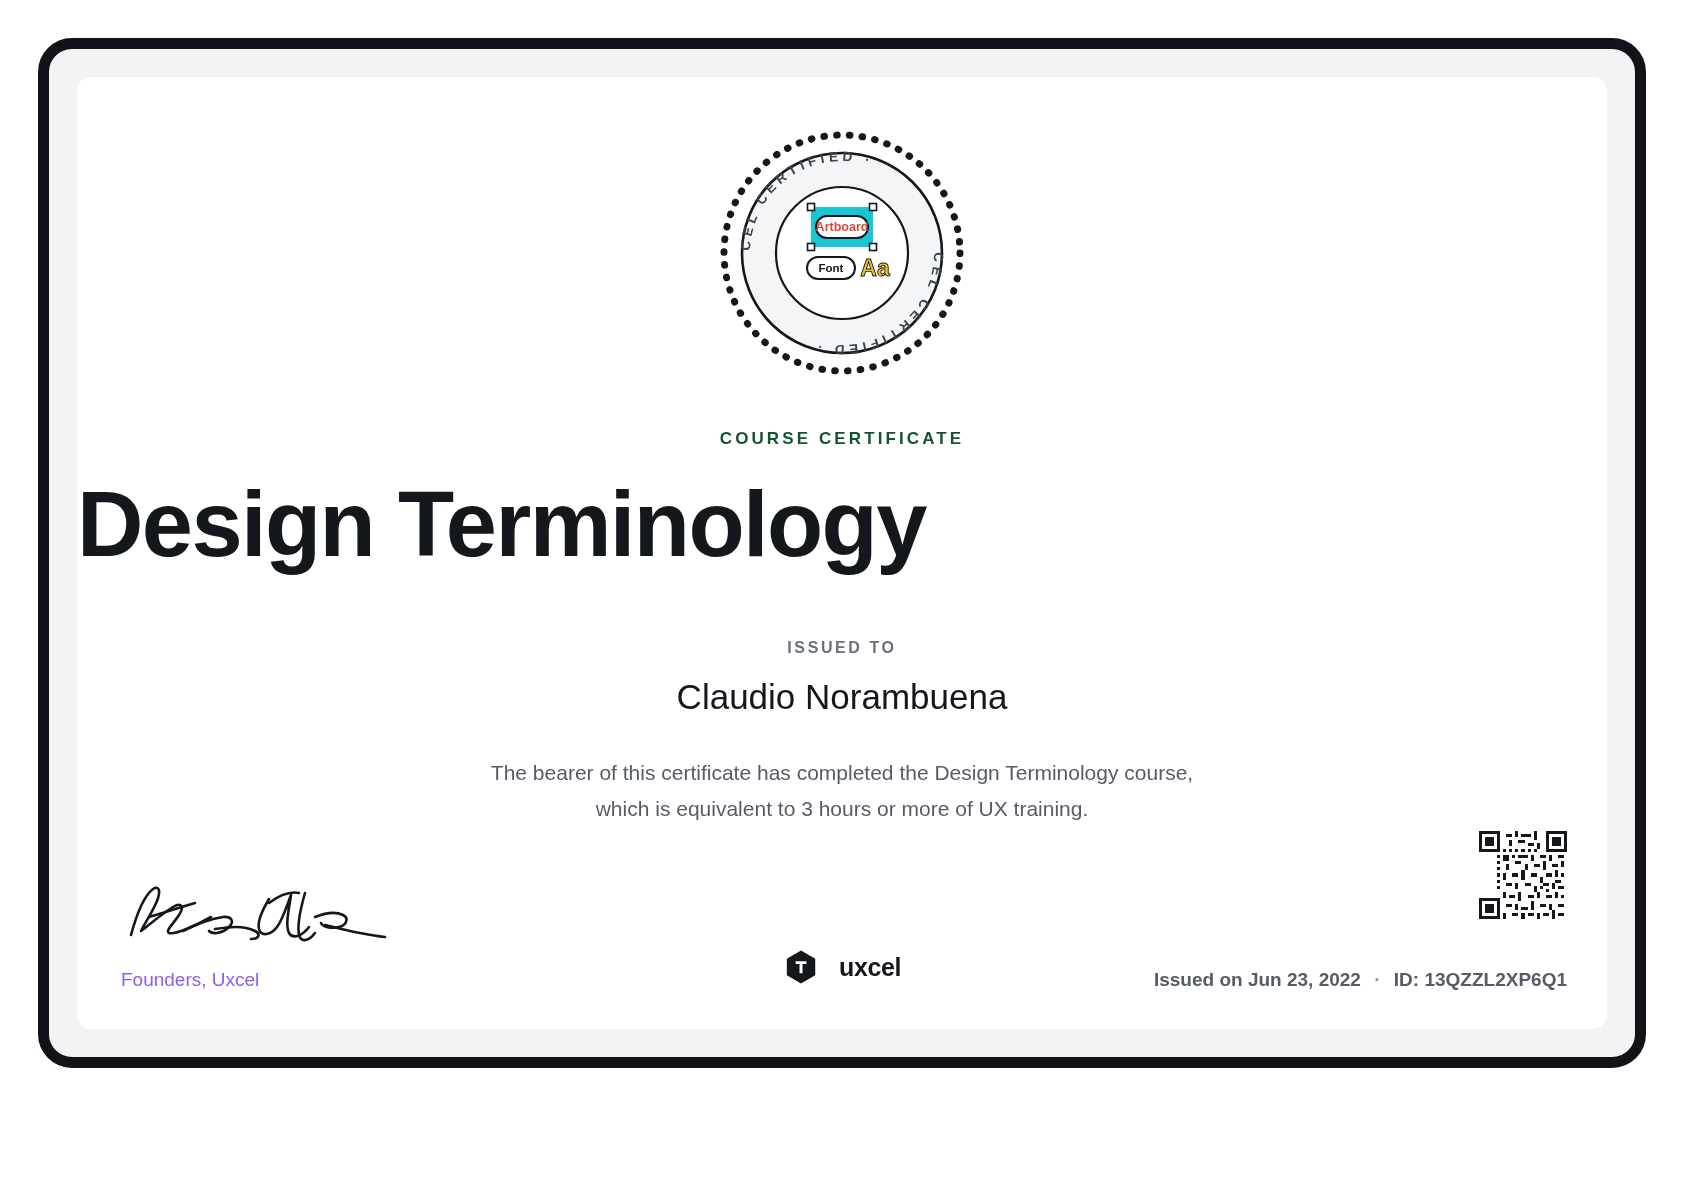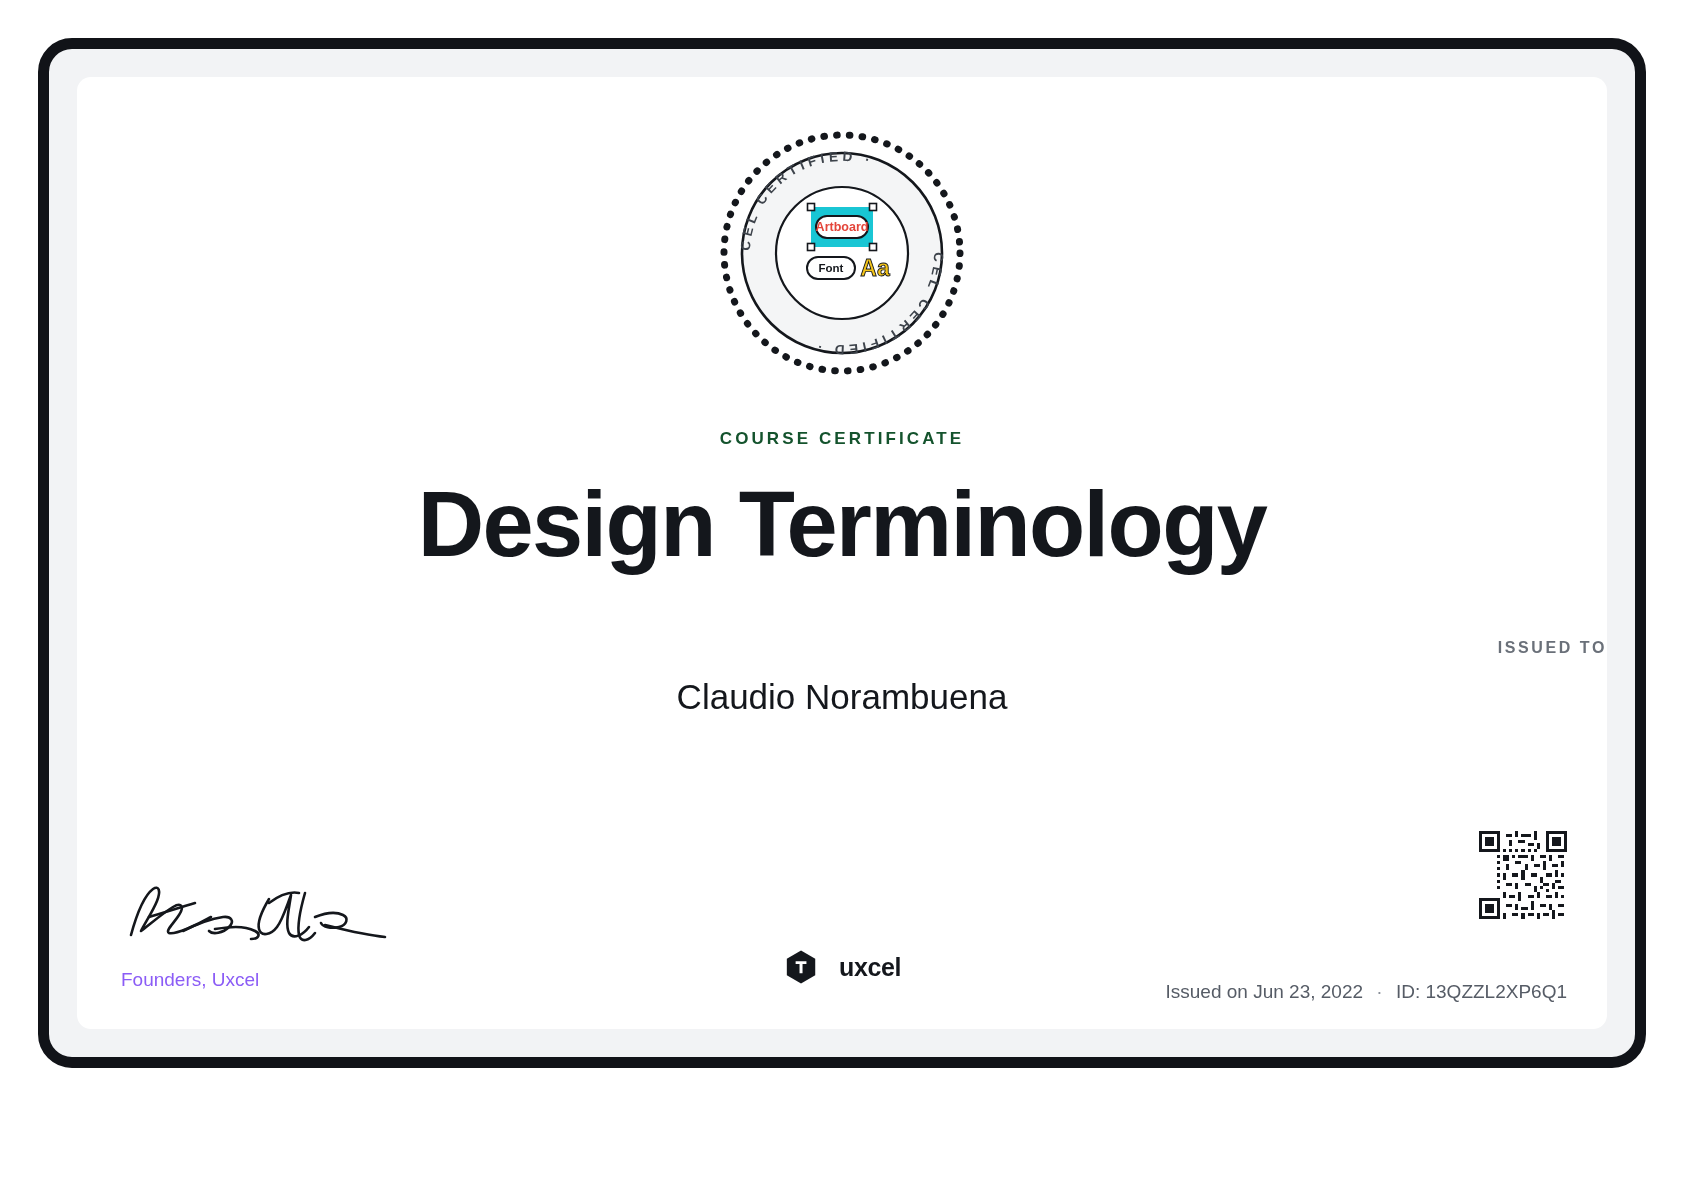--- a/index.html
+++ b/index.html
@@ -58,34 +58,34 @@
     letter-spacing: 3.1px;
     font-weight: 700;
     color: #14532d;
   }
 
   .course-title {
     position: absolute;
     top: 398px;
     left: 0;
     right: 0;
-    text-align: center;
+    text-align: left;
     font-size: 92px;
     line-height: 1.08;
     font-weight: 700;
     color: #14171c;
     letter-spacing: -1.6px;
   }
 
   .issued-to-label {
     position: absolute;
     top: 562px;
     left: 0;
     right: 0;
-    text-align: right;
+    text-align: center;
     font-size: 16px;
     letter-spacing: 2.6px;
     font-weight: 600;
     color: #6a7079;
   }
 
   .recipient-name {
     position: absolute;
     top: 600px;
     left: 0;
@@ -149,22 +149,23 @@
   .brand-name {
     font-size: 25px;
     font-weight: 700;
     color: #14171c;
     letter-spacing: -0.4px;
   }
 
   .issue-block {
     position: absolute;
     right: 40px;
-    bottom: 26px;
+    bottom: 38px;
     text-align: left;
+    font-weight: bold;
   }
 
   .qr-holder {
     position: absolute;
     right: 40px;
     bottom: 110px;
     width: 88px;
     height: 88px;
   }
 
@@ -219,20 +220,24 @@
           <text x="167" y="157" text-anchor="middle" font-family="Liberation Sans, sans-serif" font-size="23" font-weight="700" fill="#f5c518" stroke="#14171c" stroke-width="0.9">Aa</text>
         </g>
       </svg>
     </div>
 
     <div class="eyebrow">COURSE CERTIFICATE</div>
     <div class="course-title">Design Terminology</div>
     <div class="issued-to-label">ISSUED TO</div>
     <div class="recipient-name">Claudio Norambuena</div>
 
+    <div class="description">
+      <div>The bearer of this certificate has completed the Design Terminology course,</div>
+      <div>which is equivalent to 3 hours or more of UX training.</div>
+    </div>
 
     <div class="footer">
 
       <div class="signature-block">
         <svg class="signature-mark" viewBox="0 0 290 86" xmlns="http://www.w3.org/2000/svg">
           <g fill="none" stroke="#14171c" stroke-width="2.6" stroke-linecap="round" stroke-linejoin="round">
             <path d="M12 62 C18 40, 26 22, 34 16 C40 12, 42 18, 38 28 C34 38, 26 50, 22 58 C30 52, 44 40, 54 34 C62 29, 66 33, 60 42 C55 50, 46 58, 50 60 C56 62, 78 52, 92 44"></path>
             <path d="M30 44 C44 40, 62 34, 76 30"></path>
             <path d="M64 58 C76 52, 90 46, 104 44 C112 43, 116 48, 110 54 C104 60, 94 62, 90 58"></path>
             <path d="M96 56 C110 54, 124 52, 136 58 C142 61, 140 66, 132 66"></path>

